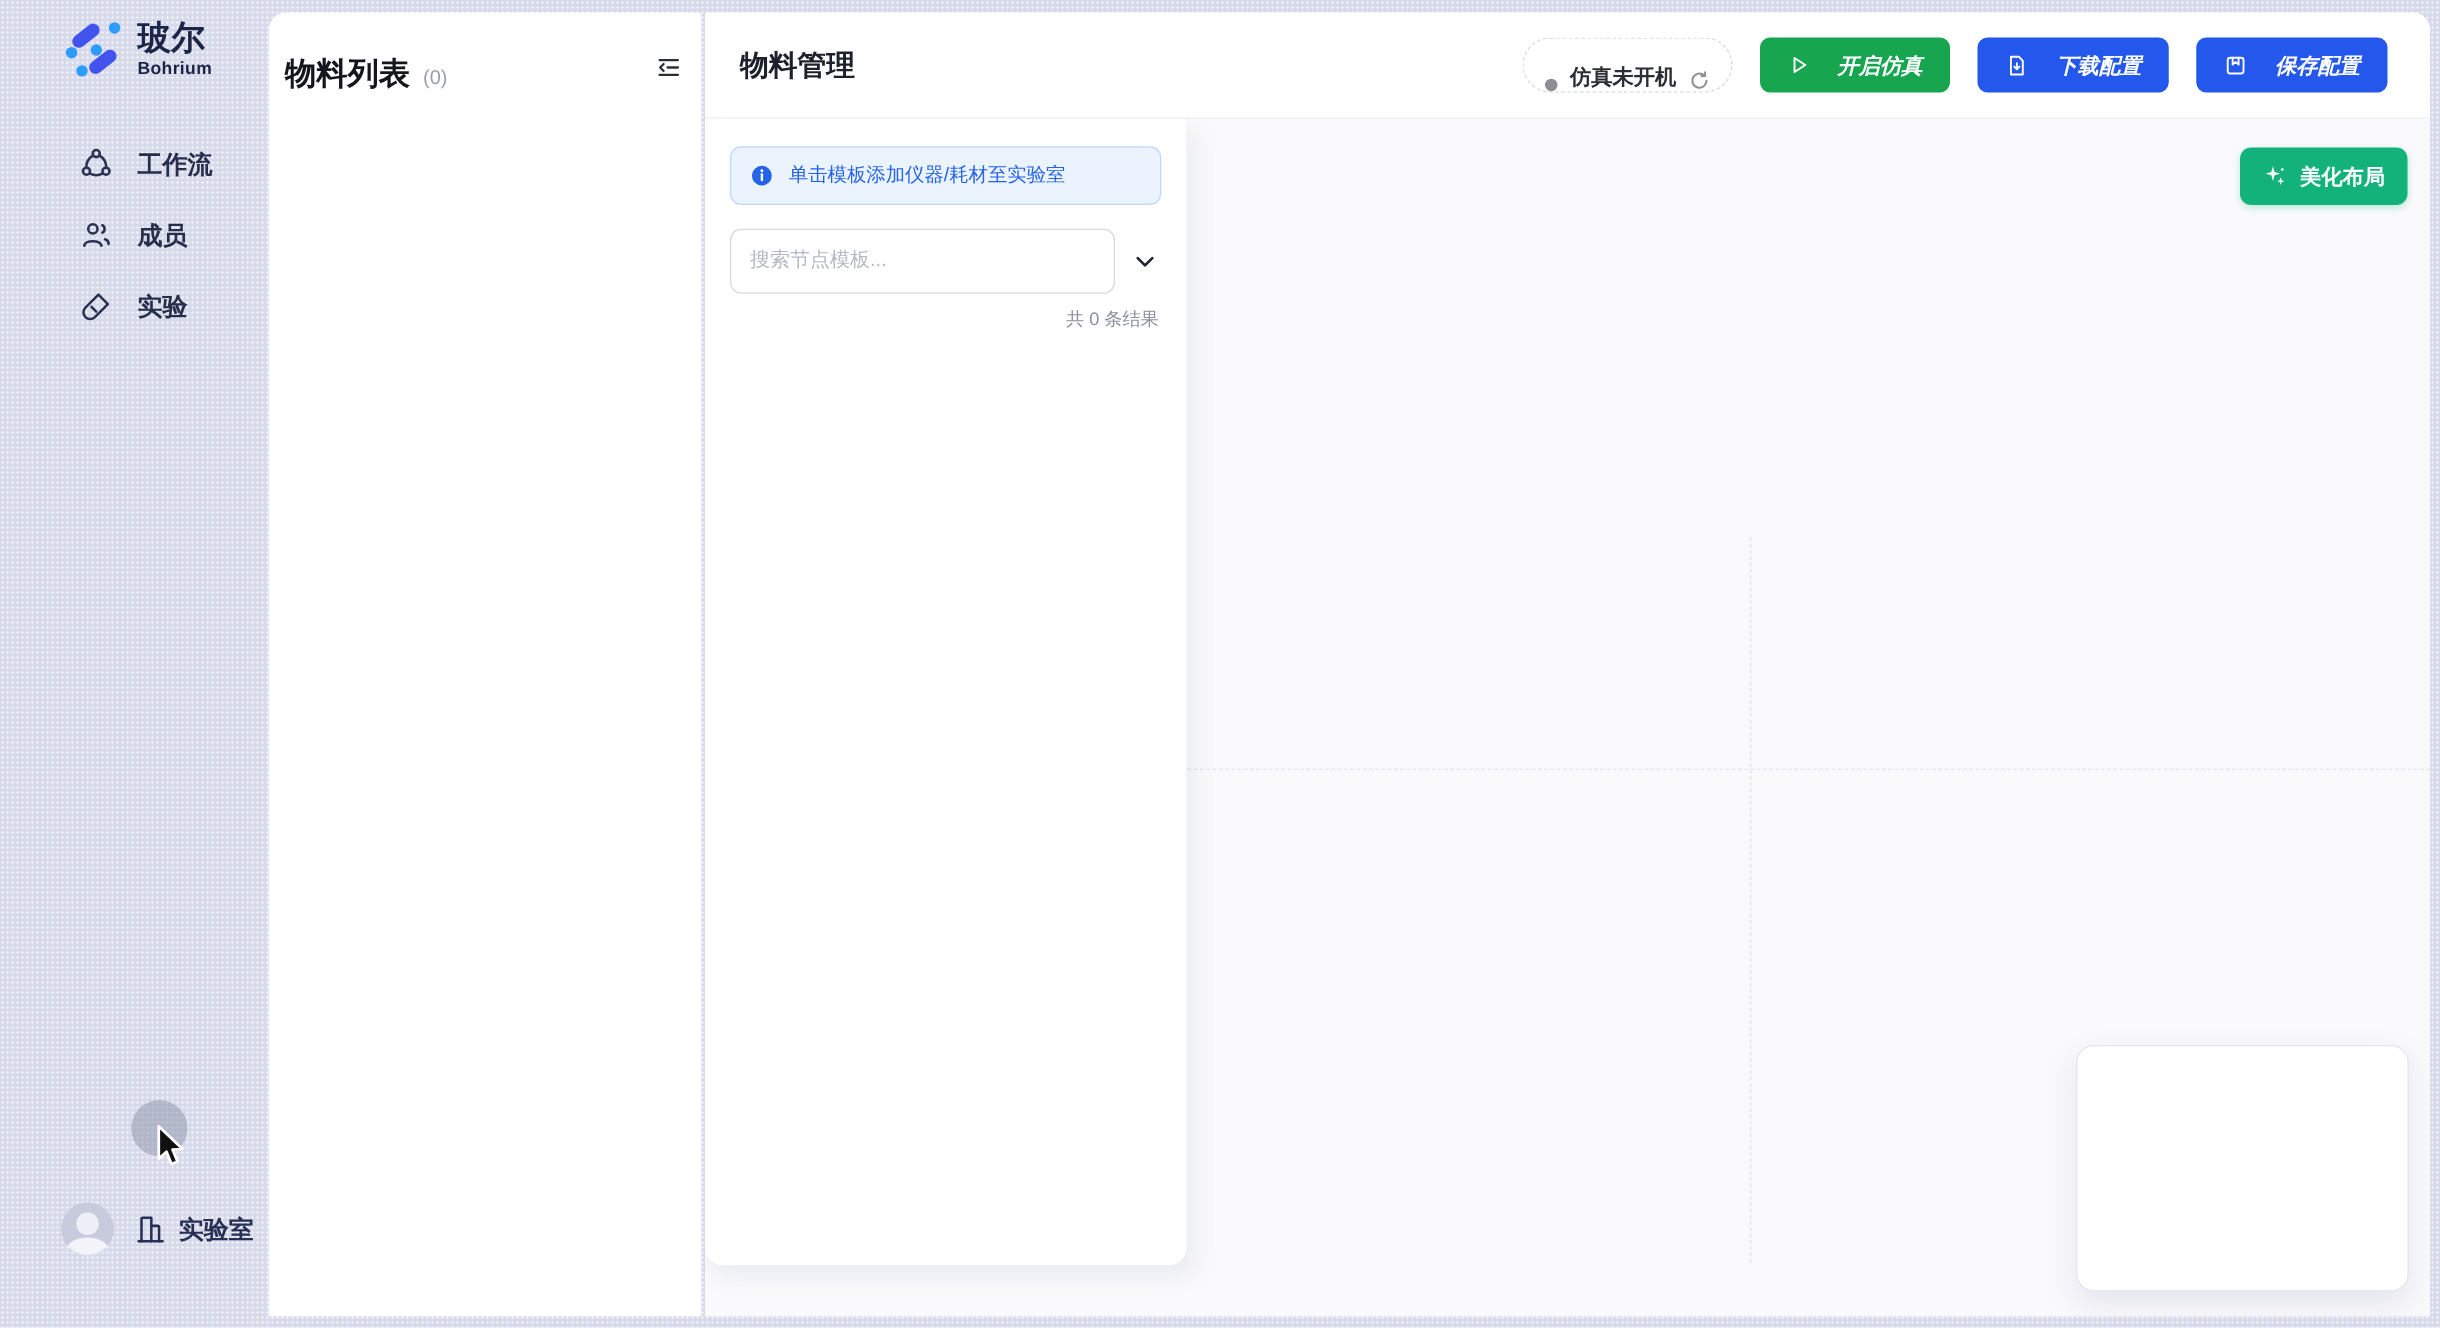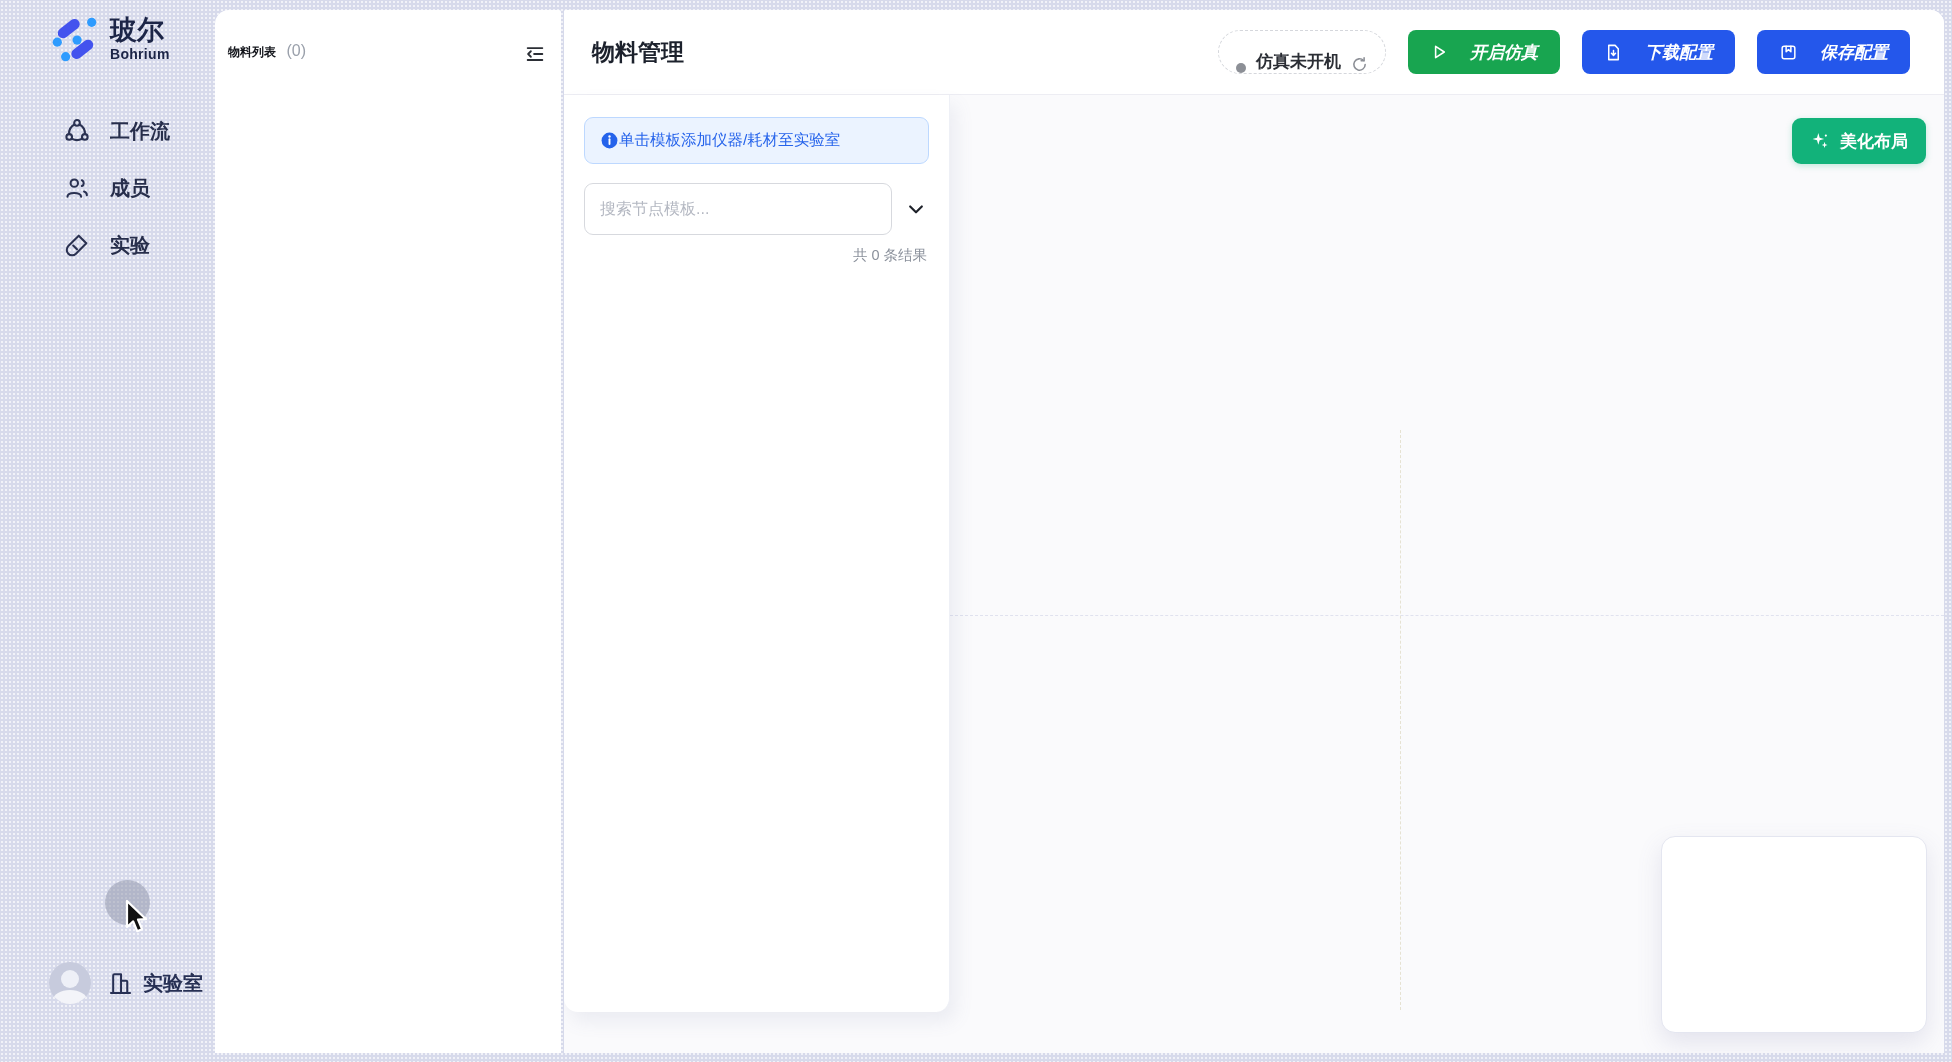--- a/index.html
+++ b/index.html
@@ -26,21 +26,21 @@
   .nav-item.active .nav-label{font-weight:700;color:#1d2440;}
   .side-footer{position:absolute;left:15px;bottom:27px;display:flex;align-items:center;gap:16px;}
   .avatar{width:42px;height:42px;border-radius:50%;background:#c7cbdd;overflow:hidden;position:relative;}
   .avatar .head{position:absolute;left:12px;top:8px;width:18px;height:18px;border-radius:50%;background:#eef0f7;}
   .avatar .bodyq{position:absolute;left:4px;top:28px;width:34px;height:20px;border-radius:50%;background:#f3f4f9;}
   .lab-row{display:flex;align-items:center;gap:9px;}
   .lab-label{font-size:20px;font-weight:600;color:#273054;}
   
   .left-card{position:absolute;left:215px;top:10px;width:346px;bottom:9px;background:#fff;border-radius:14px 2px 0 0;}
   .left-card-header{display:flex;align-items:flex-start;justify-content:space-between;padding:32px 15px 0 13px;}
-  .mat-title{font-size:12px;font-weight:700;color:#14161c;}
+  .mat-title{font-size:25px;font-weight:700;color:#14161c;}
   .mat-count{font-size:16px;color:#9aa0ab;font-weight:400;margin-left:6px;}
   .collapse-btn{width:22px;height:22px;margin-top:1px;cursor:pointer;}
   .main-card{position:absolute;left:564px;top:10px;right:8px;bottom:9px;background:#fff;border-radius:2px 14px 0 0;overflow:hidden;}
   
   .main-header{height:85px;display:flex;align-items:center;justify-content:space-between;padding:0 34px 0 28px;border-bottom:1px solid #ededf3;background:#fff;box-sizing:border-box;}
   .page-title{font-size:23px;font-weight:700;color:#1c212c;}
   .header-actions{display:flex;align-items:center;gap:22px;}
   .status-pill{display:flex;align-items:flex-end;gap:10px;height:42px;padding:0 17px;border:1.6px dashed #d5d7dc;border-radius:22px;background:#fff;cursor:pointer;}
   .status-dot{width:10px;height:10px;border-radius:50%;background:#8c8f96;}
   .status-label{font-size:17px;font-weight:600;color:#2b2e35;}
@@ -48,21 +48,21 @@
   .btn-green{background:#18a550;}
   .btn-blue{background:#2457eb;}
   
   .canvas{position:absolute;left:0;right:0;top:85px;bottom:0;background:#fafafc;}
   .guide-h{position:absolute;left:386px;right:0;top:520px;border-top:1px dashed #e0e2ef;}
   .guide-v{position:absolute;left:836px;top:335px;height:580px;border-left:1px dashed #e6e2d2;}
   .beautify-btn{position:absolute;top:23px;right:18px;height:46px;display:flex;align-items:center;gap:10px;background:#12b27a;border:none;border-radius:9px;padding:0 18px;font-size:17px;font-weight:600;color:#fff;cursor:pointer;font-family:inherit;box-shadow:0 2px 6px rgba(18,178,122,.25);}
   .minimap{position:absolute;right:17px;bottom:20px;width:264px;height:195px;background:#fff;border:1px solid #e4e6f0;border-radius:14px;box-shadow:0 10px 24px rgba(110,115,160,.16);}
   
   .tpl-panel{position:absolute;left:0;top:0;width:386px;height:917px;background:#fff;border-right:1px solid #eef0f6;border-radius:0 0 14px 14px;box-shadow:6px 10px 18px rgba(110,118,160,.10);box-sizing:border-box;}
-  .tpl-banner{margin:22px 20px 0 20px;height:47px;background:#ebf3ff;border:1px solid #bdd8ff;border-radius:9px;display:flex;align-items:center;padding:0 15px;box-sizing:border-box;}
+  .tpl-banner{margin:22px 20px 0 20px;height:47px;background:#ebf3ff;border:1px solid #bdd8ff;border-radius:9px;display:flex;align-items:center;gap:12px;padding:0 15px;box-sizing:border-box;}
   .tpl-banner-text{font-size:15.5px;color:#2563eb;}
   .search-row{margin:19px 20px 0 20px;display:flex;align-items:center;}
   .search-input{width:308px;height:52px;border:1px solid #d7d9de;border-radius:9px;padding:0 15px;font-size:16px;color:#333;outline:none;box-sizing:border-box;font-family:inherit;background:#fff;}
   .search-input::placeholder{color:#b4b8c2;}
   .expand-toggle{margin-left:12px;width:24px;height:24px;display:flex;align-items:center;justify-content:center;cursor:pointer;}
   .results-line{margin:11px 22px 0 4px;text-align:right;font-size:14.5px;color:#8a909b;}
   .empty-text{margin-top:52px;text-align:center;font-size:17px;color:#6f7582;}
   
   .click-halo{position:absolute;left:105px;top:880px;width:45px;height:45px;border-radius:50%;background:rgba(148,153,173,.55);pointer-events:none;}
   .cursor{position:absolute;left:121px;top:898px;pointer-events:none;z-index:99;}

